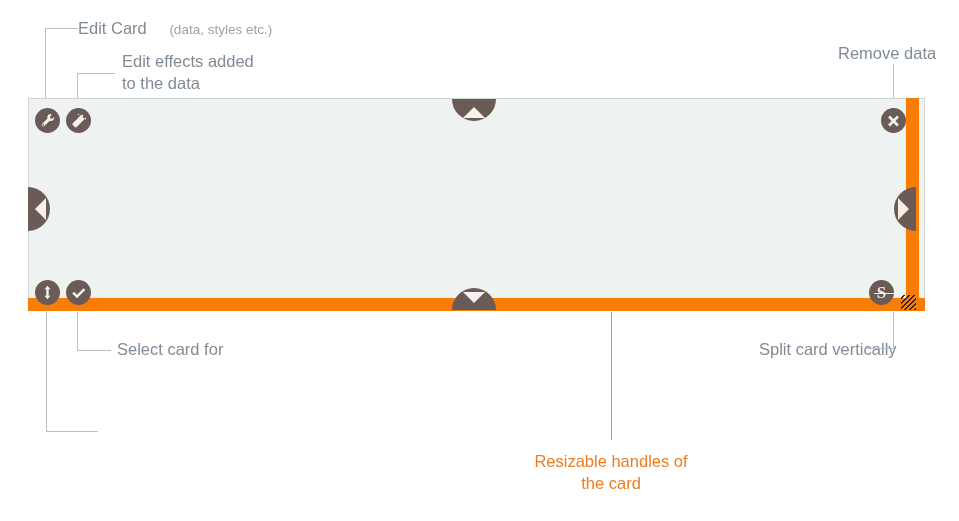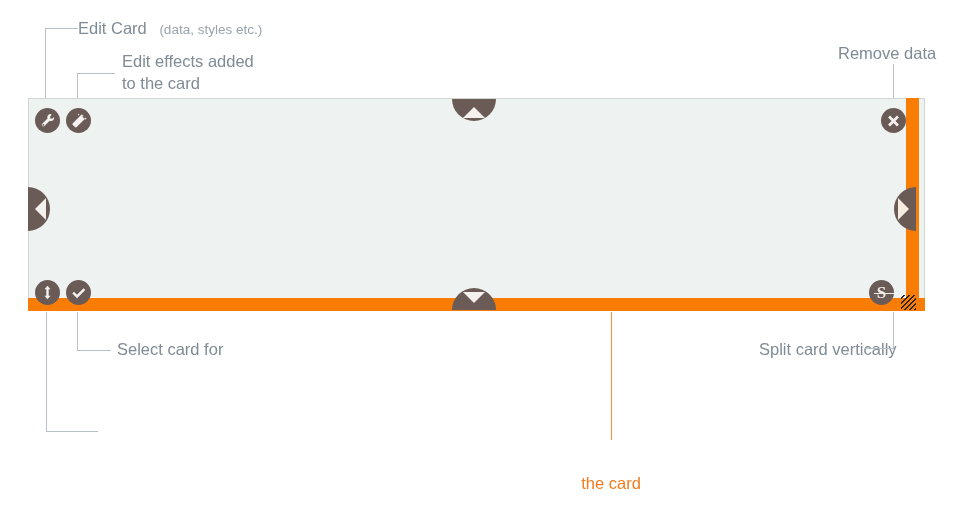--- a/index.html
+++ b/index.html
@@ -178,28 +178,28 @@
     background: #f0ece8;
   }
 </style>
 </head>
 <body>
 
 <div class="stage">
 
   <div class="anno" style="left:78px; top:17px;">
     <span>Edit Card</span>
-    <span class="anno sub" style="position:static; margin-left:8px;">(data, styles etc.)</span>
+    <span class="anno sub" style="position:static; margin-left:18px;">(data, styles etc.)</span>
   </div>
 
   <div class="line-h" style="left:45px; top:28px; width:33px;"></div>
   <div class="line-v" style="left:45px; top:28px; height:72px;"></div>
 
   <div class="anno" style="left:122px; top:50px;">Edit effects added</div>
-  <div class="anno" style="left:122px; top:72px;">to the card</div>
+  <div class="anno" style="left:122px; top:72px;">to the data</div>
 
   <div class="line-h" style="left:77px; top:73px; width:38px;"></div>
   <div class="line-v" style="left:77px; top:73px; height:27px;"></div>
 
   <div class="anno" style="left:838px; top:42px;">Remove data</div>
   <div class="line-v" style="left:893px; top:64px; height:34px;"></div>
 
   <div class="card"></div>
   <div class="card-bottom-bar"></div>
   <div class="card-right-bar"></div>
@@ -272,16 +272,17 @@
   <div class="line-v" style="left:77px; top:312px; height:39px;"></div>
   <div class="line-h" style="left:77px; top:350px; width:34px;"></div>
 
   <div class="line-v" style="left:46px; top:312px; height:120px;"></div>
   <div class="line-h" style="left:46px; top:431px; width:52px;"></div>
 
   <div class="anno" style="left:715px; top:338px;margin-left:44px;">Split card vertically</div>
   <div class="line-h" style="left:865px; top:348px; width:29px;"></div>
   <div class="line-v" style="left:893px; top:312px; height:37px;"></div>
 
+  <div class="anno orange" style="left:530px; top:450px; width:162px;">Resizable handles of</div>
   <div class="anno orange" style="left:530px; top:472px; width:162px;">the card</div>
   <div class="line-v orange" style="left:611px; top:312px; height:128px;"></div>
 
 </div>
 
 </body></html>

